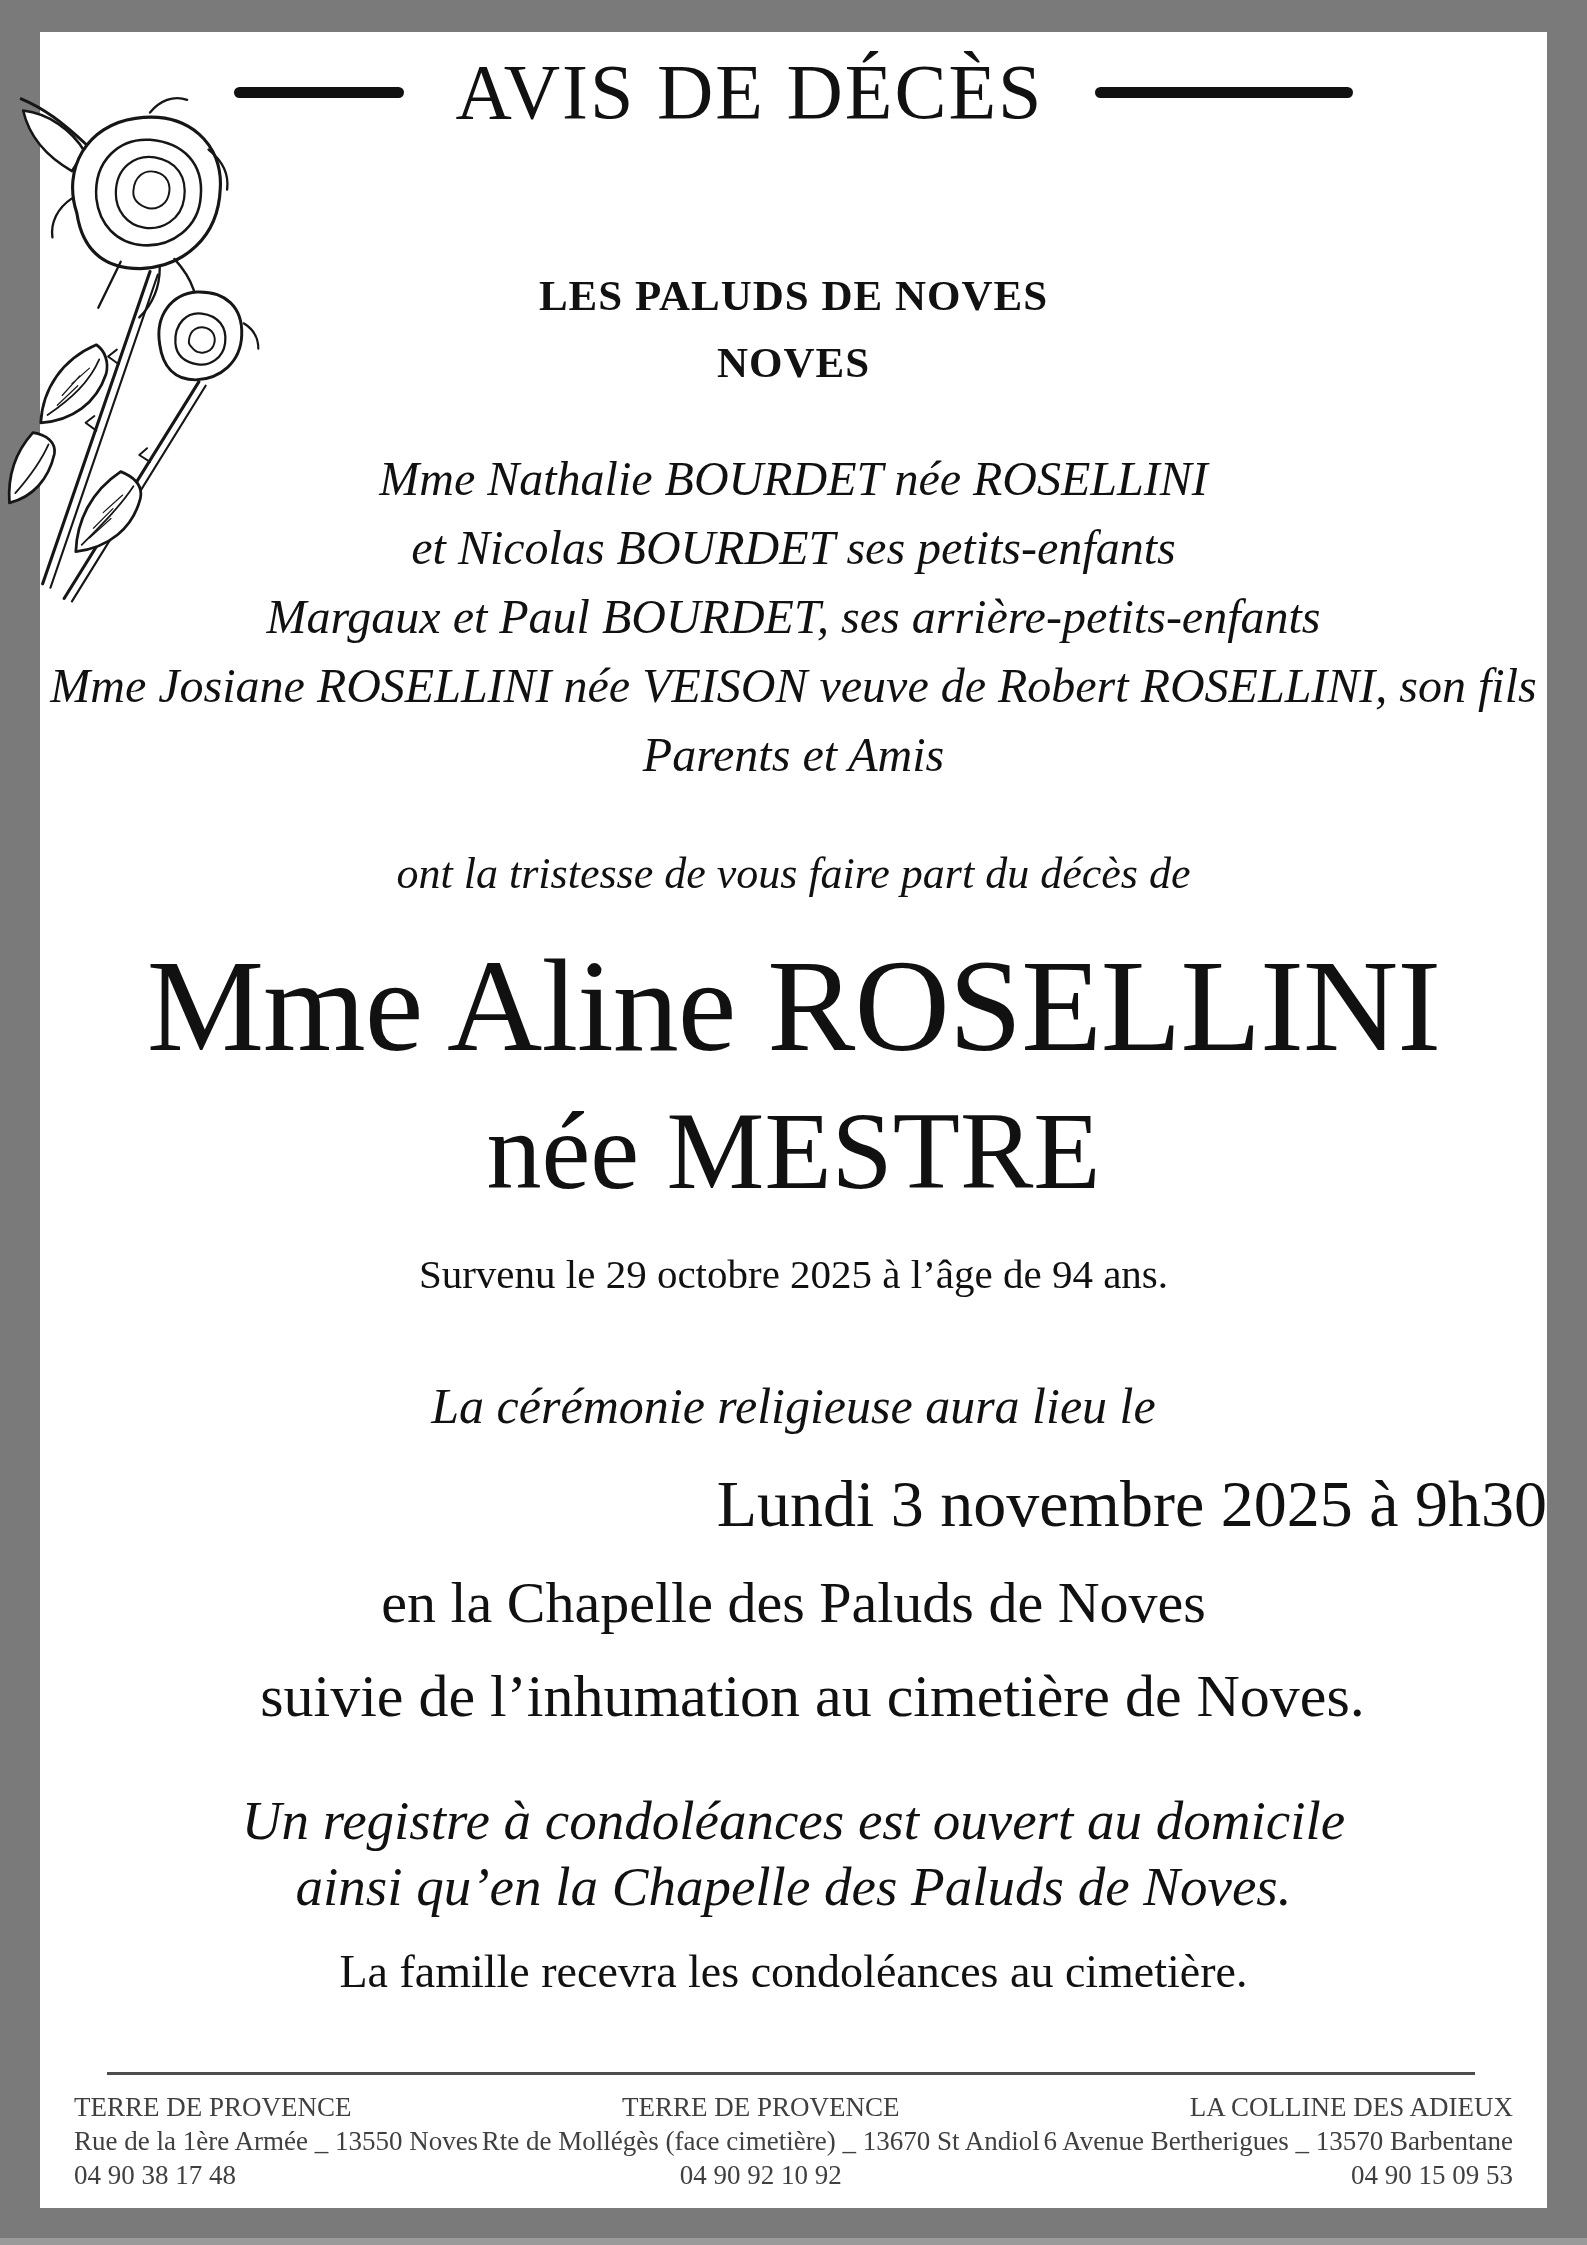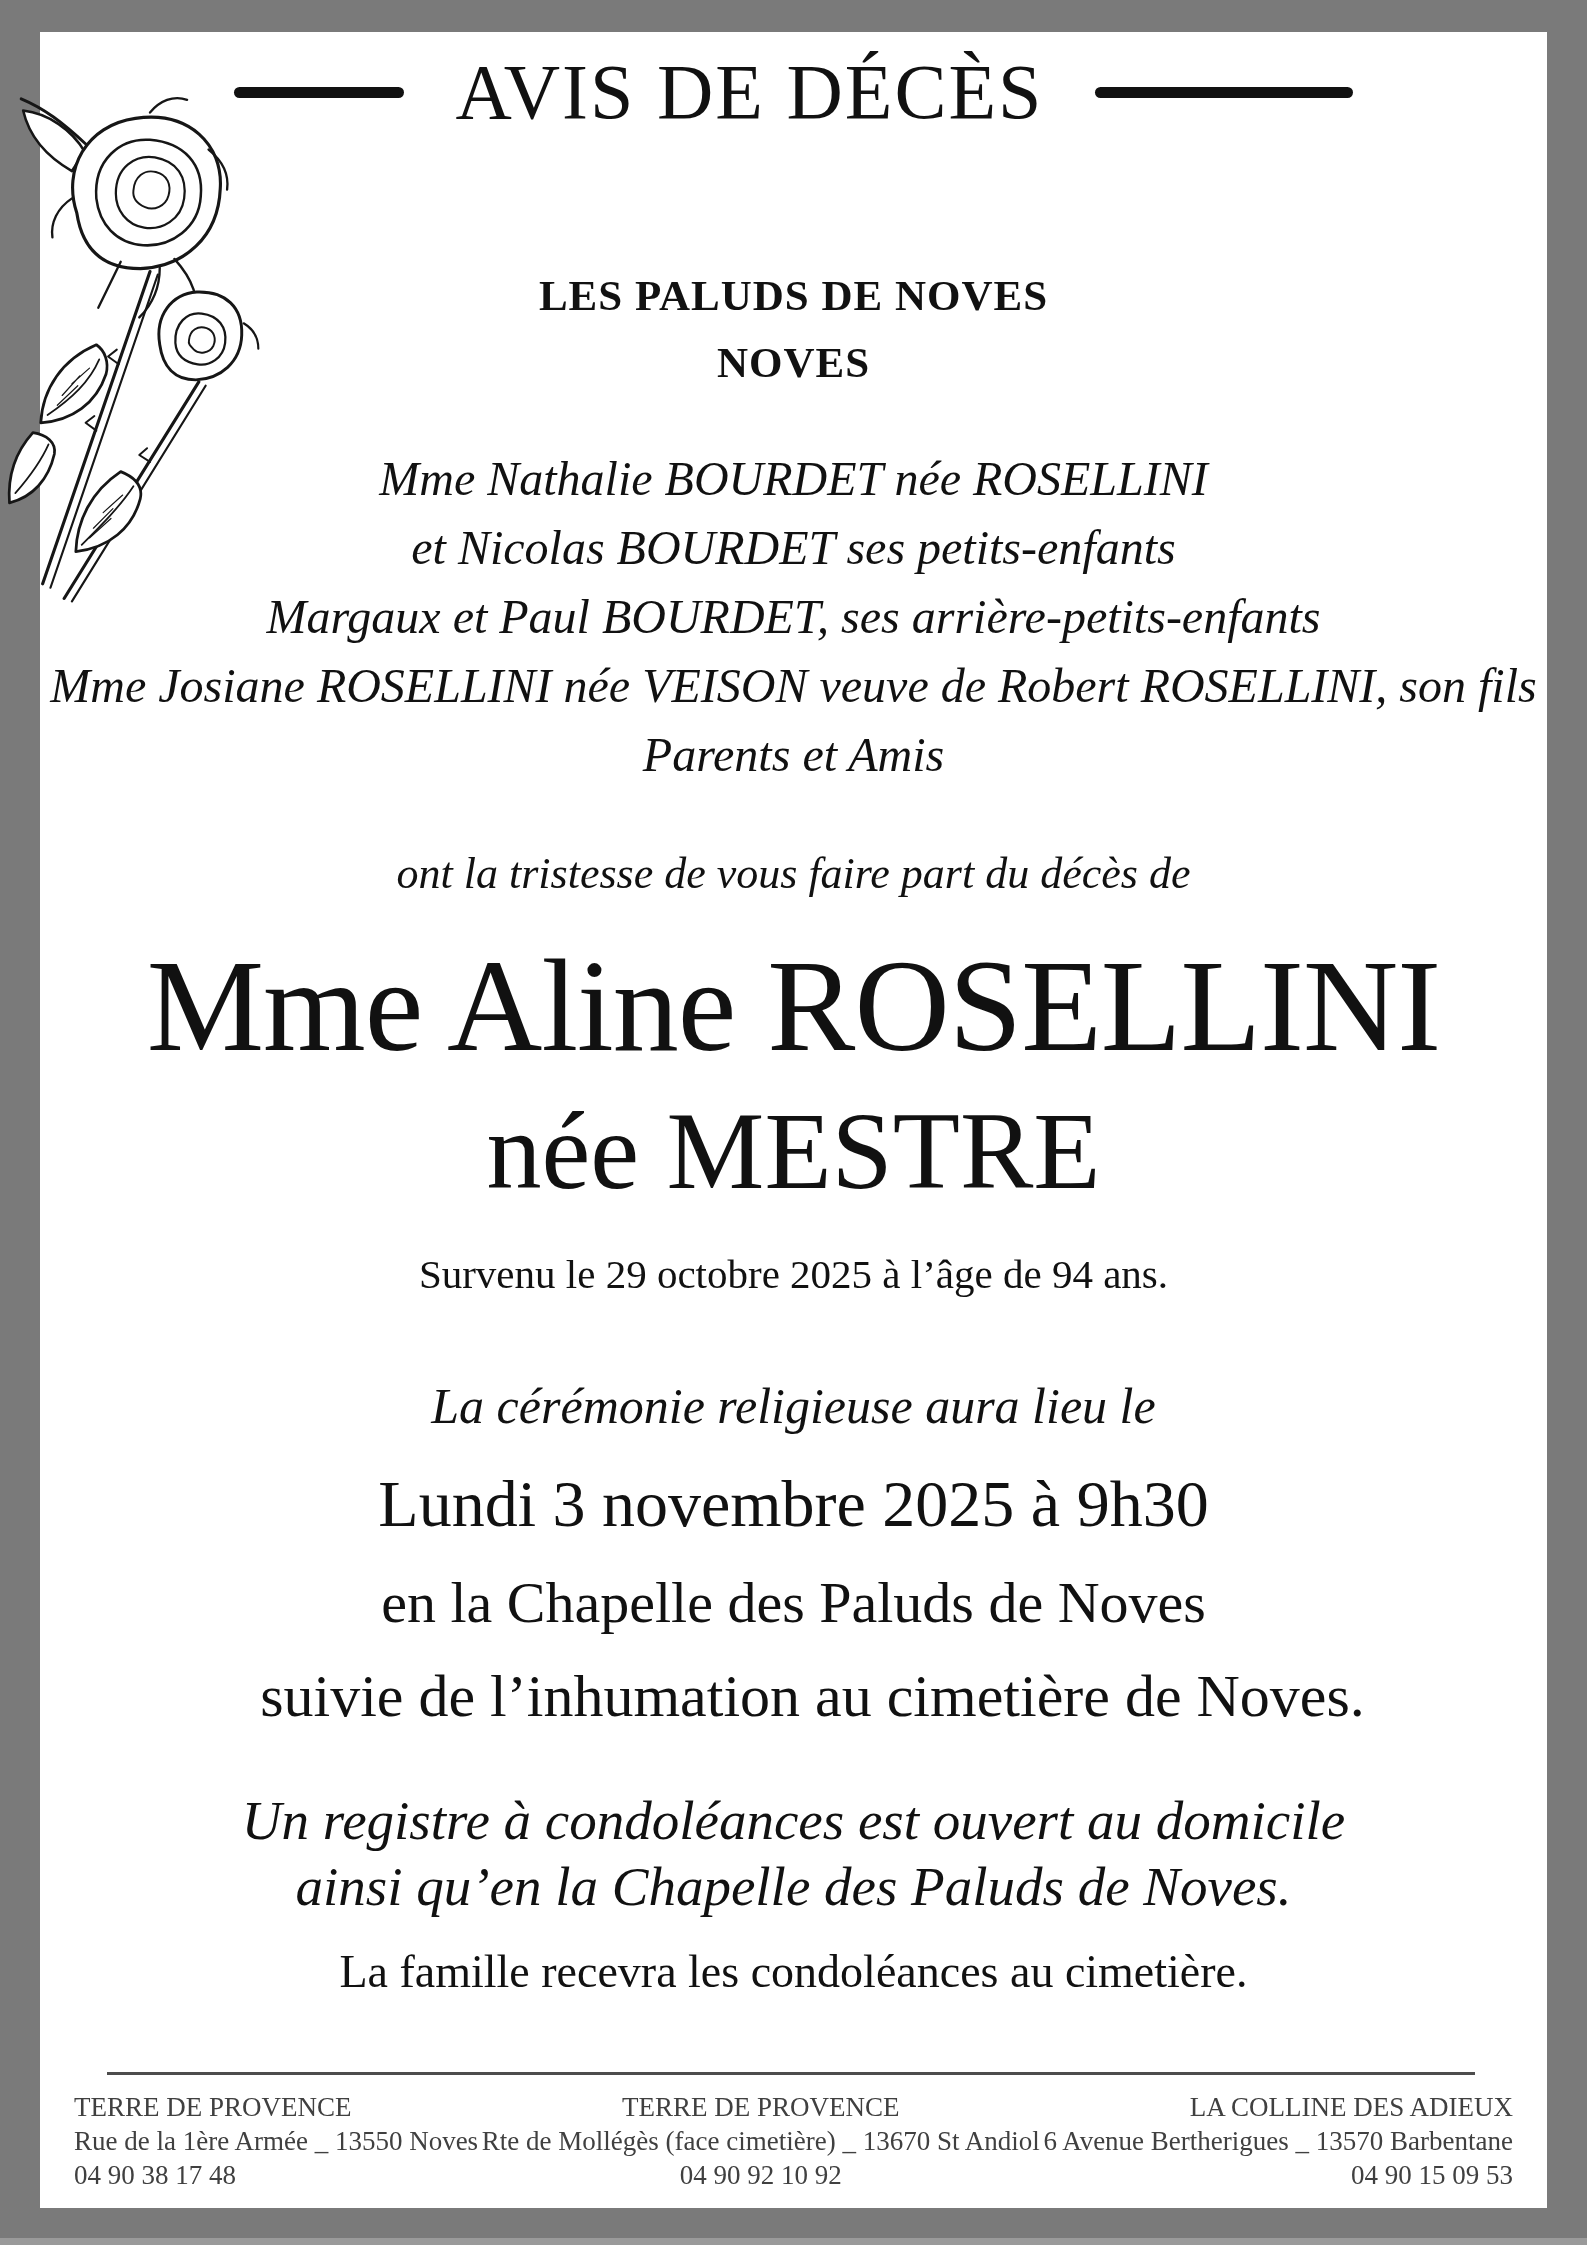--- a/index.html
+++ b/index.html
@@ -29,21 +29,21 @@
   .family{top:412px;font-style:italic;font-size:48px;line-height:69px;}
 
   .intro{top:812px;font-style:italic;font-size:44px;line-height:60px;}
 
   .deceased-name{top:900px;font-size:132px;line-height:1.12;letter-spacing:-1px;}
   .maiden-name{top:1062px;font-size:110px;line-height:1.05;}
 
   .death-info{top:1218px;font-size:41px;line-height:1.2;}
 
   .cer-intro{top:1344px;font-style:italic;font-size:50px;line-height:1.2;}
-  .cer-datetime{top:1434px;font-size:66px;line-height:1.15;}
+  .cer-datetime{top:1434px;font-size:66px;line-height:1.15;text-align:right;}
   .cer-location{top:1538px;font-size:58px;line-height:1.15;}
   .cer-burial{top:1630px;font-size:60px;line-height:1.15;margin-left:38px;}
 
   .register{top:1756px;font-style:italic;font-size:55px;line-height:66px;}
   .family-line{top:1912px;font-size:46px;line-height:1.2;}
 
   .footer-divider{top:2040px;left:67px;right:72px;height:0;border-top:3px solid #4d4d4d;position:absolute;}
   .footer{
     top:2058px;left:0;right:0;position:absolute;
     display:flex;justify-content:space-between;

